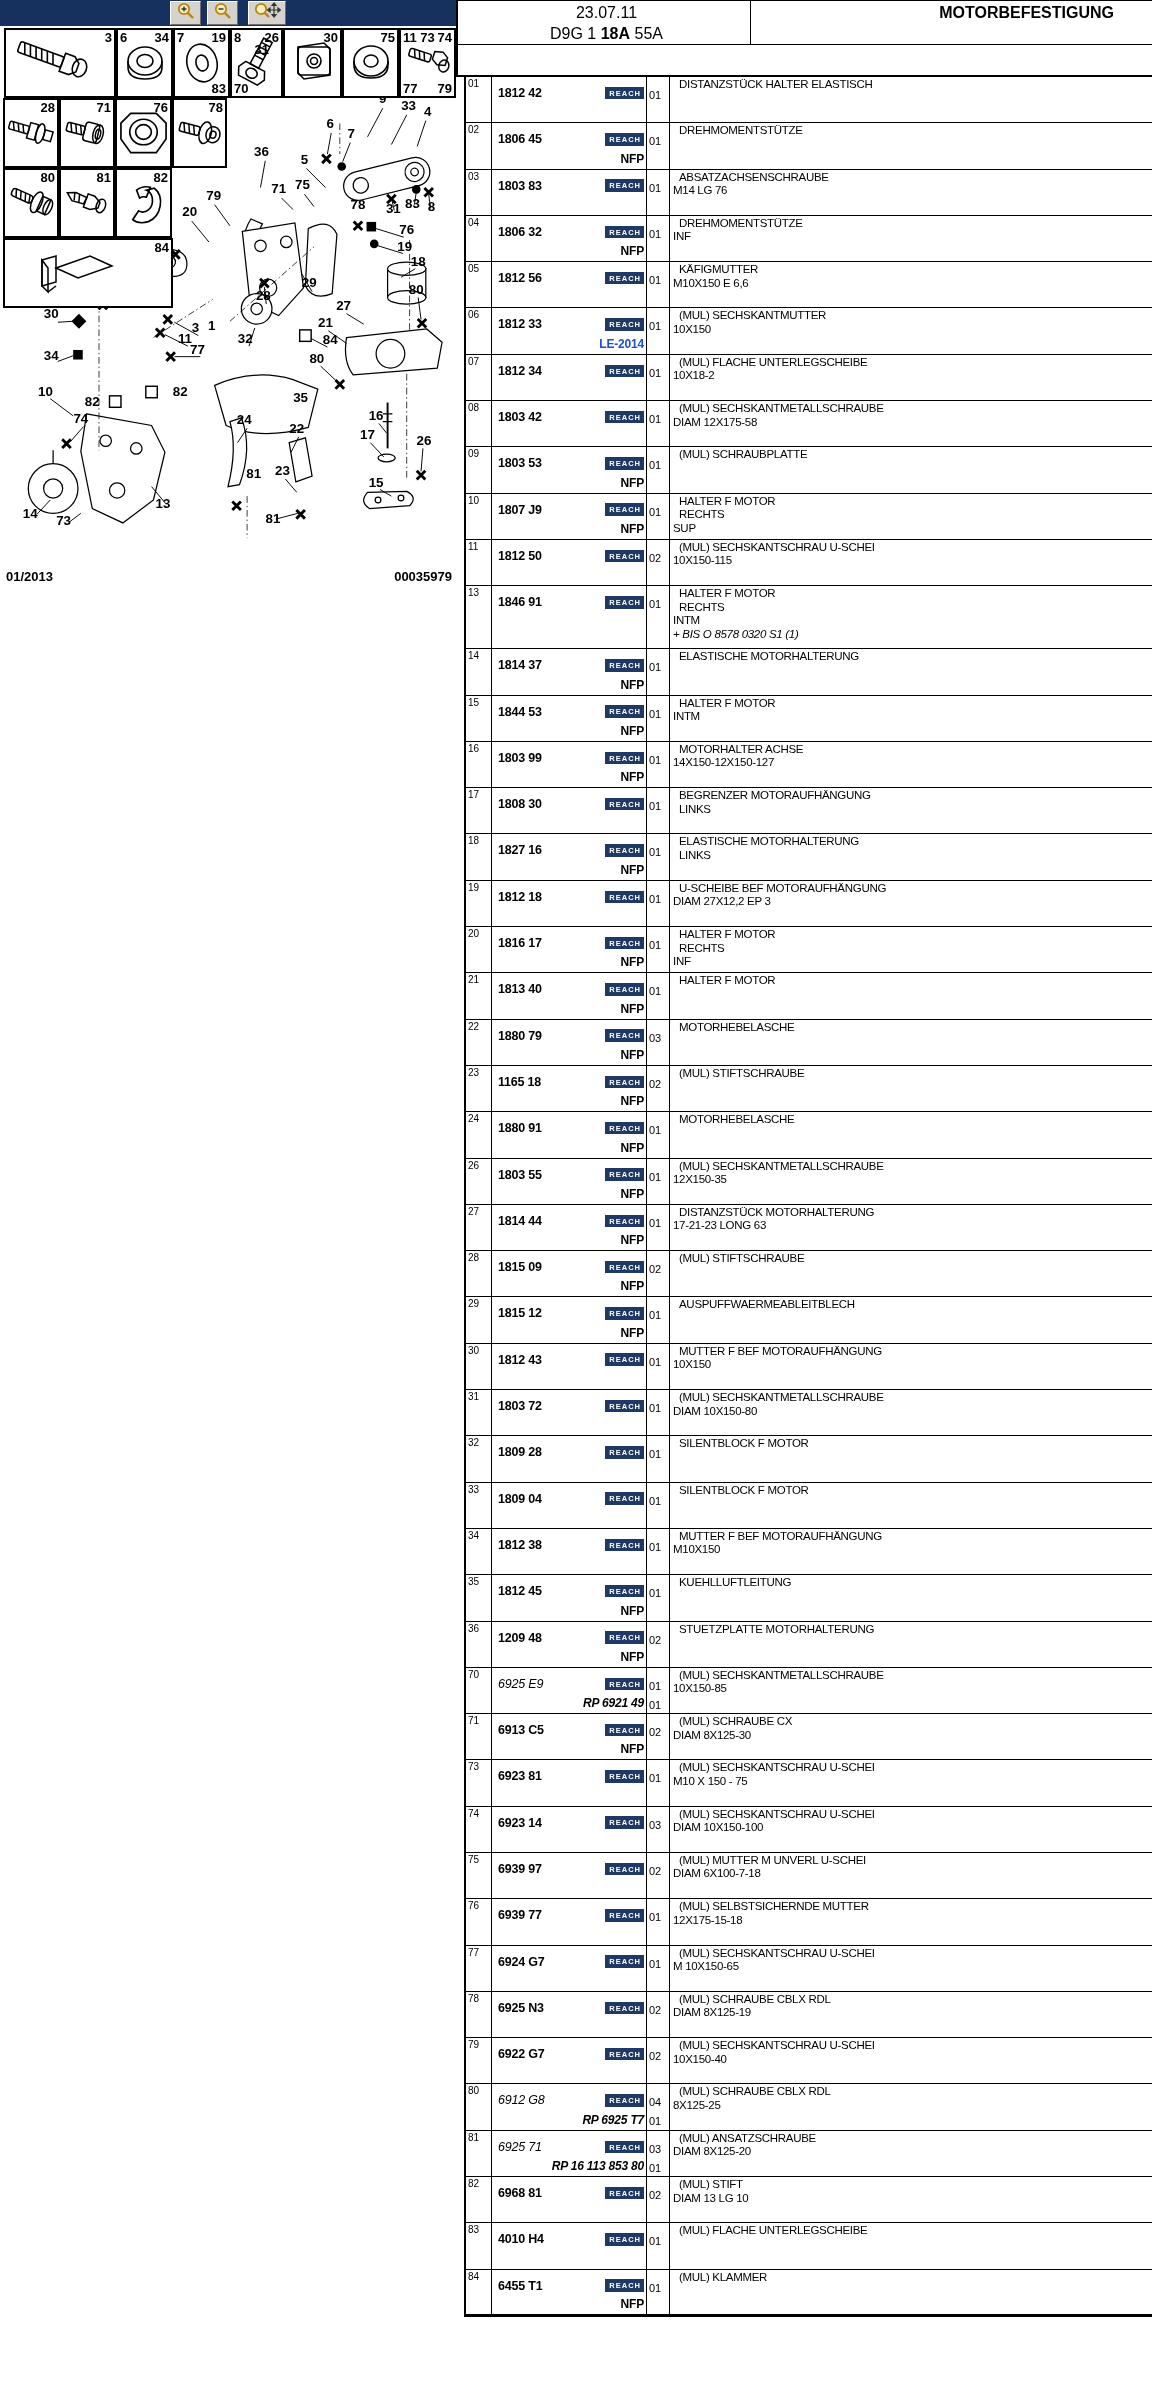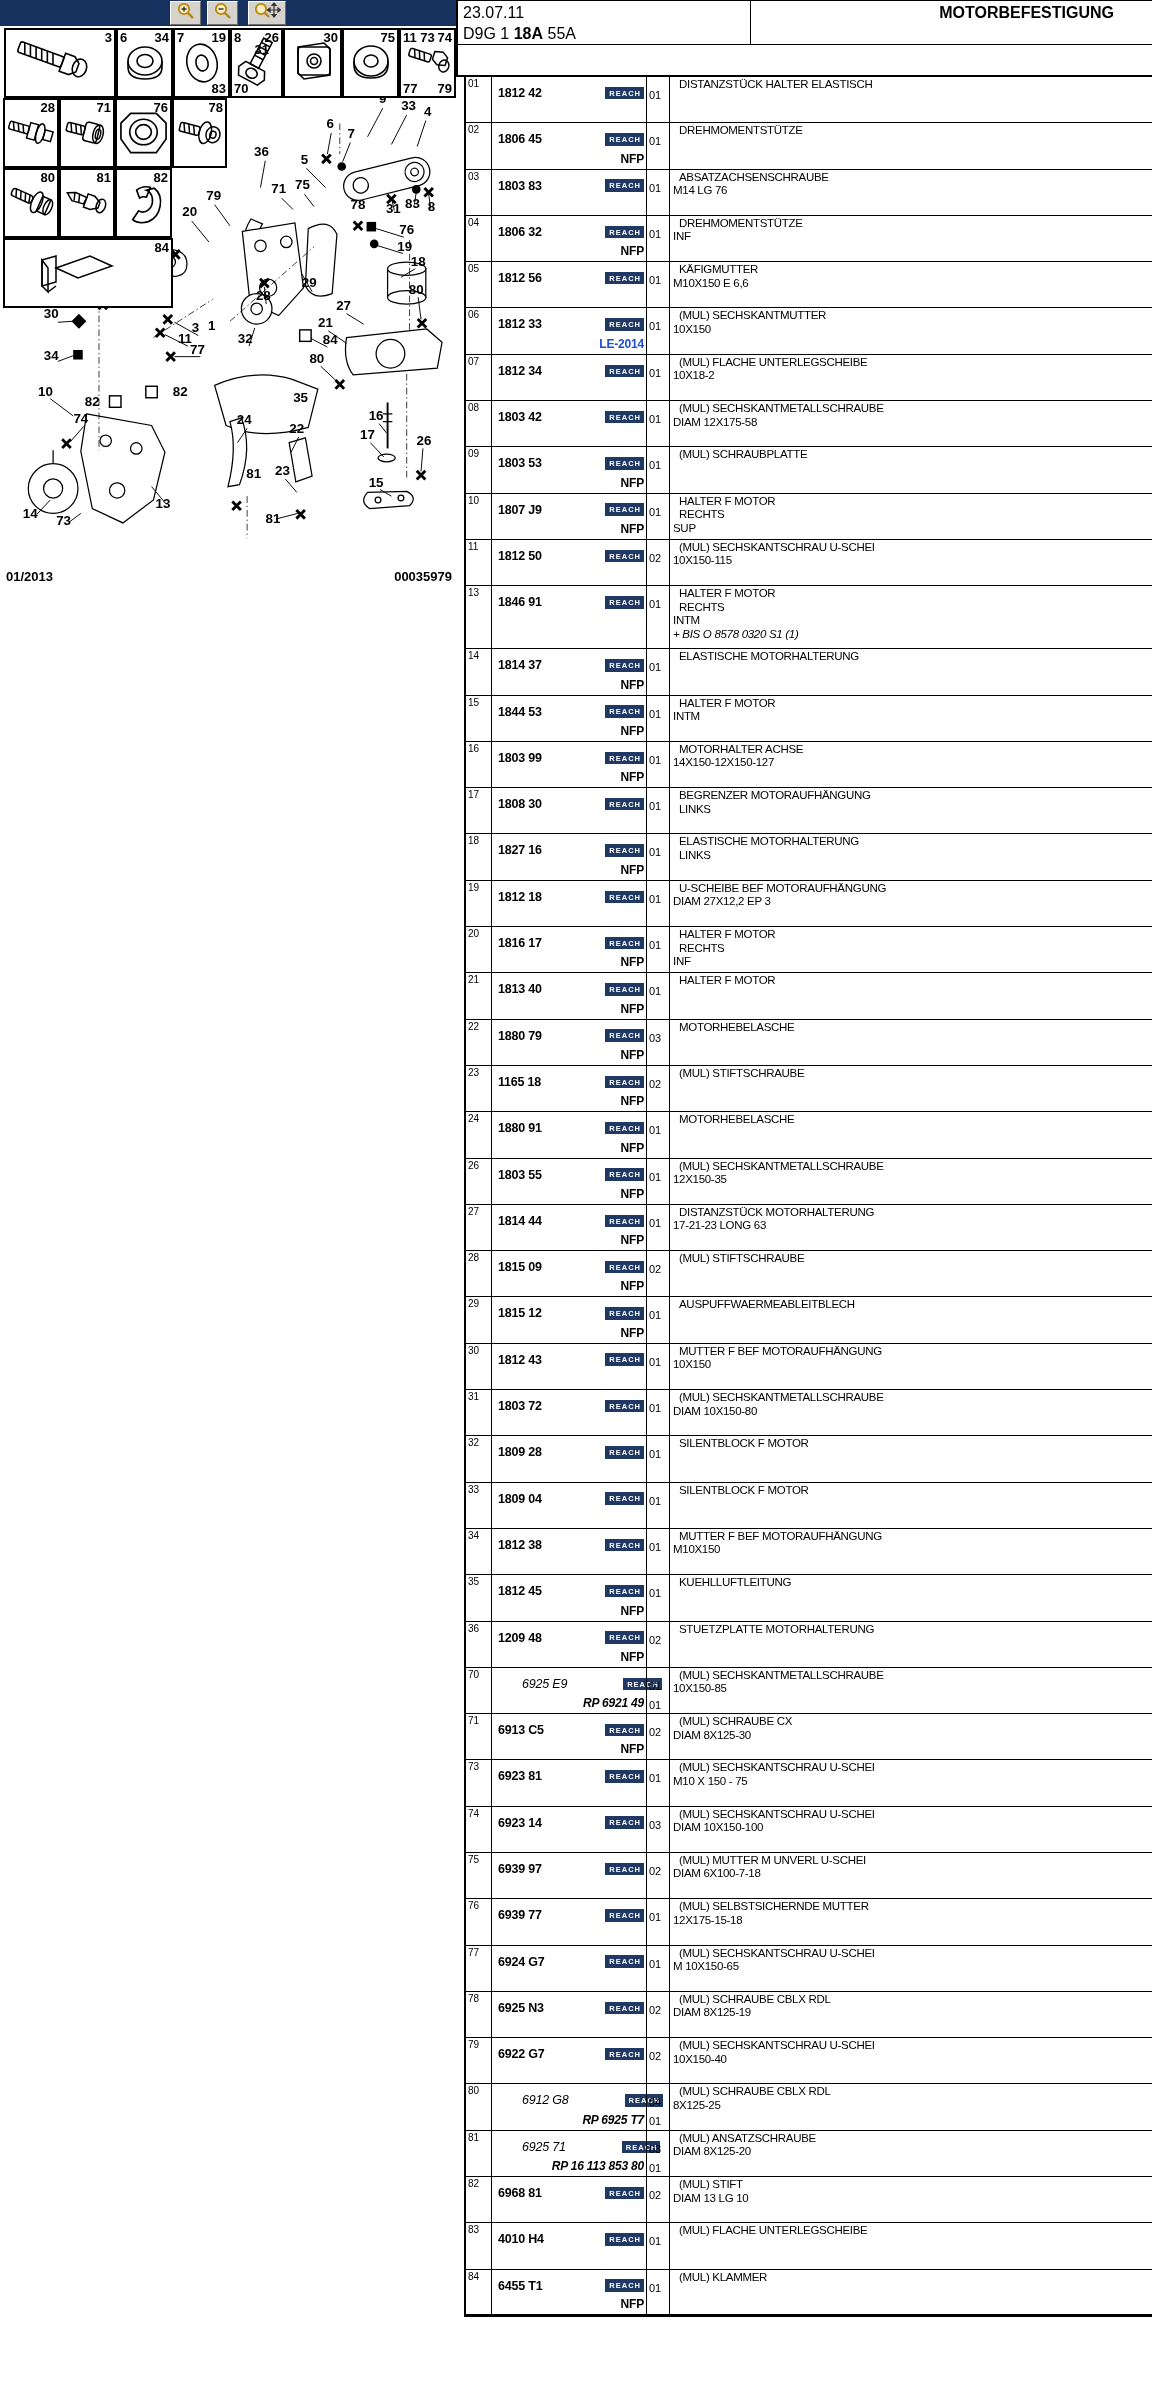--- a/index.html
+++ b/index.html
@@ -11,21 +11,21 @@
   .toolbar{left:0;top:0;width:456px;height:26px;background:#17315e;
            display:flex;align-items:center;gap:6px;padding-left:170px;box-sizing:border-box;}
   .tbtn{width:29px;height:22px;background:#d6d3ce;border:1px solid;
         border-color:#ffffff #6e6e6e #6e6e6e #ffffff;display:flex;align-items:center;
         justify-content:center;cursor:pointer;}
   .tbtn.wide{width:36px;margin-left:4px;}
 
   
   .datebox{left:456px;top:0;width:295px;height:45px;border:1px solid #000;
            border-left:2px solid #000;box-sizing:border-box;padding:1px 0 6px 5px;
-           font-size:16px;line-height:21px;}
+           font-size:16px;line-height:21px;text-align:center;}
   .titlebox{left:751px;top:0;width:401px;height:45px;border-top:1px solid #000;
             border-bottom:1px solid #000;box-sizing:border-box;text-align:right;
             font-weight:bold;font-size:16px;padding:3px 38px 0 0;}
   .subhead{left:456px;top:45px;width:696px;height:32px;border-left:2px solid #000;
            border-bottom:2px solid #000;box-sizing:border-box;}
 
   
   .diagram{left:0;top:26px;width:456px;height:560px;}
   .gcell{position:absolute;border:2px solid #000;box-sizing:border-box;background:#fff;}
   .gl{position:absolute;font-weight:bold;font-size:13px;line-height:13px;}
@@ -42,21 +42,21 @@
           border-bottom:1px solid #000;}
   .prow{display:flex;border-bottom:1px solid #000;min-height:46.3px;box-sizing:border-box;}
   .prow:last-child{border-bottom:2px solid #000;}
   .prow.tall{min-height:63px;}
   .c-no{width:26px;box-sizing:border-box;border-right:1px solid #000;
         font-size:10px;padding:1px 0 0 2px;}
   .c-ref{width:154px;box-sizing:border-box;padding:0 2px 3px 6px;
          display:flex;flex-direction:column;}
   .refline{display:flex;justify-content:space-between;align-items:center;margin-top:9px;gap:44px;}
   .ref{font-weight:bold;font-size:12.5px;letter-spacing:-0.2px;white-space:nowrap;}
-  .ref.i{font-style:italic;font-weight:normal;margin-left:24px;}
+  .ref.i{font-style:italic;font-weight:normal;}
   .badge{background:#1f3864;color:#fff;font-size:7.5px;font-weight:bold;
          letter-spacing:1px;padding:3px 3px 2px 4px;line-height:1;cursor:pointer;margin-left:12px;}
   .note{text-align:right;font-size:12px;font-weight:bold;margin-top:auto;letter-spacing:-0.2px;}
   .note.le{color:#1d4ed8;}
   .note.rp{font-style:italic;}
   .c-qty{width:24px;box-sizing:border-box;border-left:1px solid #000;border-right:1px solid #000;
          font-size:11px;padding:12px 0 0 2px;}
   .c-qty .q2{margin-top:7px;}
   .c-desc{flex:1;padding:1px 0 0 3px;font-size:11.5px;line-height:13.5px;letter-spacing:-0.3px;}
   .d-b{font-weight:normal;margin-left:6px;}

